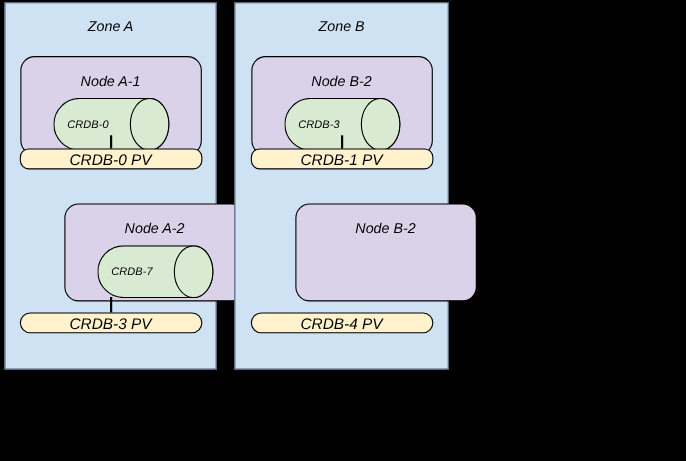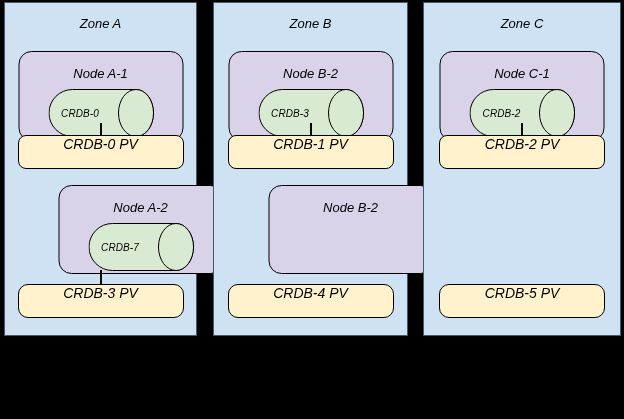--- a/index.html
+++ b/index.html
@@ -59,24 +59,24 @@
   }
 
   .connector {
     position: absolute; left: calc(50% - 1px); width: 2px; background: #000;
   }
   .connector-row1 { top: 120px; height: 12px; }
   .connector-row2 { top: 267px; height: 14px; }
 
   .pv {
     position: absolute; left: 50%; transform: translateX(-50%);
-    width: 166px; height: 34px;
+    width: 166px; height: 19px;
     background: var(--pv_fill);
     border: 1px solid var(--node_border); border-radius: 8px;
-    display: flex; justify-content: center;
+    display: flex; align-items: center; justify-content: center;
     font-size: 14px;
   }
   .pv-row1 { top: 132px; }
   .pv-row2 { top: 281px; border-radius: 10px; }
 </style>
 </head>
 <body>
 
 <div class="canvas">
 
@@ -133,36 +133,14 @@
     </div>
 
     <div class="node node-row2">
       <div class="node-label">Node B-2</div>
     </div>
     <div class="pv pv-row2">
       <span>CRDB-4 PV</span>
     </div>
   </div>
 
-  <div class="zone zone-c">
-    <div class="zone-title">Zone C</div>
-
-    <div class="node node-row1">
-      <div class="node-label">Node C-1</div>
-      <div class="cylinder">
-        <svg viewBox="0 0 106 48">
-          <path d="M 87.5 0.5 L 24 0.5 A 23.5 23.5 0 0 0 24 47.5 L 87.5 47.5 A 17.5 23.5 0 0 0 87.5 0.5 Z" fill="#d9ead3" stroke="#000" stroke-width="1"></path>
-          <ellipse cx="87.5" cy="24" rx="17.5" ry="23.5" fill="#d9ead3" stroke="#000" stroke-width="1"></ellipse>
-        </svg>
-        <div class="cyl-label">CRDB-2</div>
-      </div>
-    </div>
-    <div class="connector connector-row1"></div>
-    <div class="pv pv-row1">
-      <span>CRDB-2 PV</span>
-    </div>
-
-    <div class="pv pv-row2">
-      <span>CRDB-5 PV</span>
-    </div>
-  </div>
 
 </div>
 
 </body></html>

